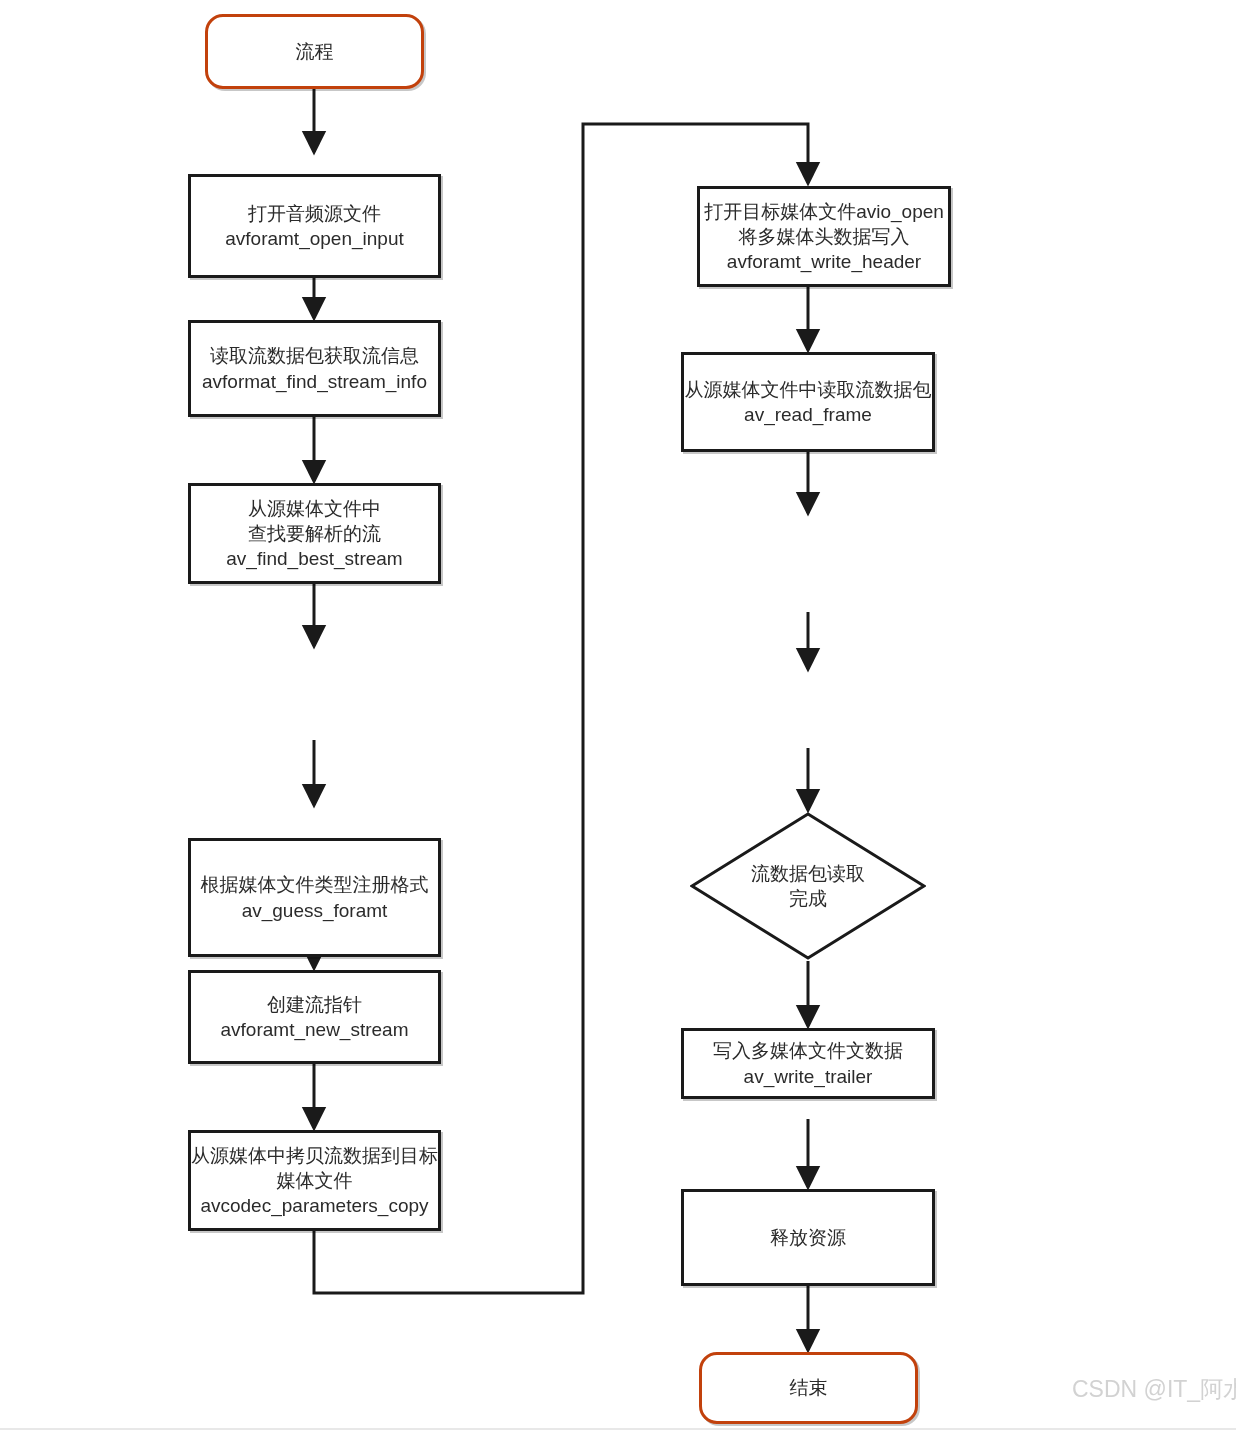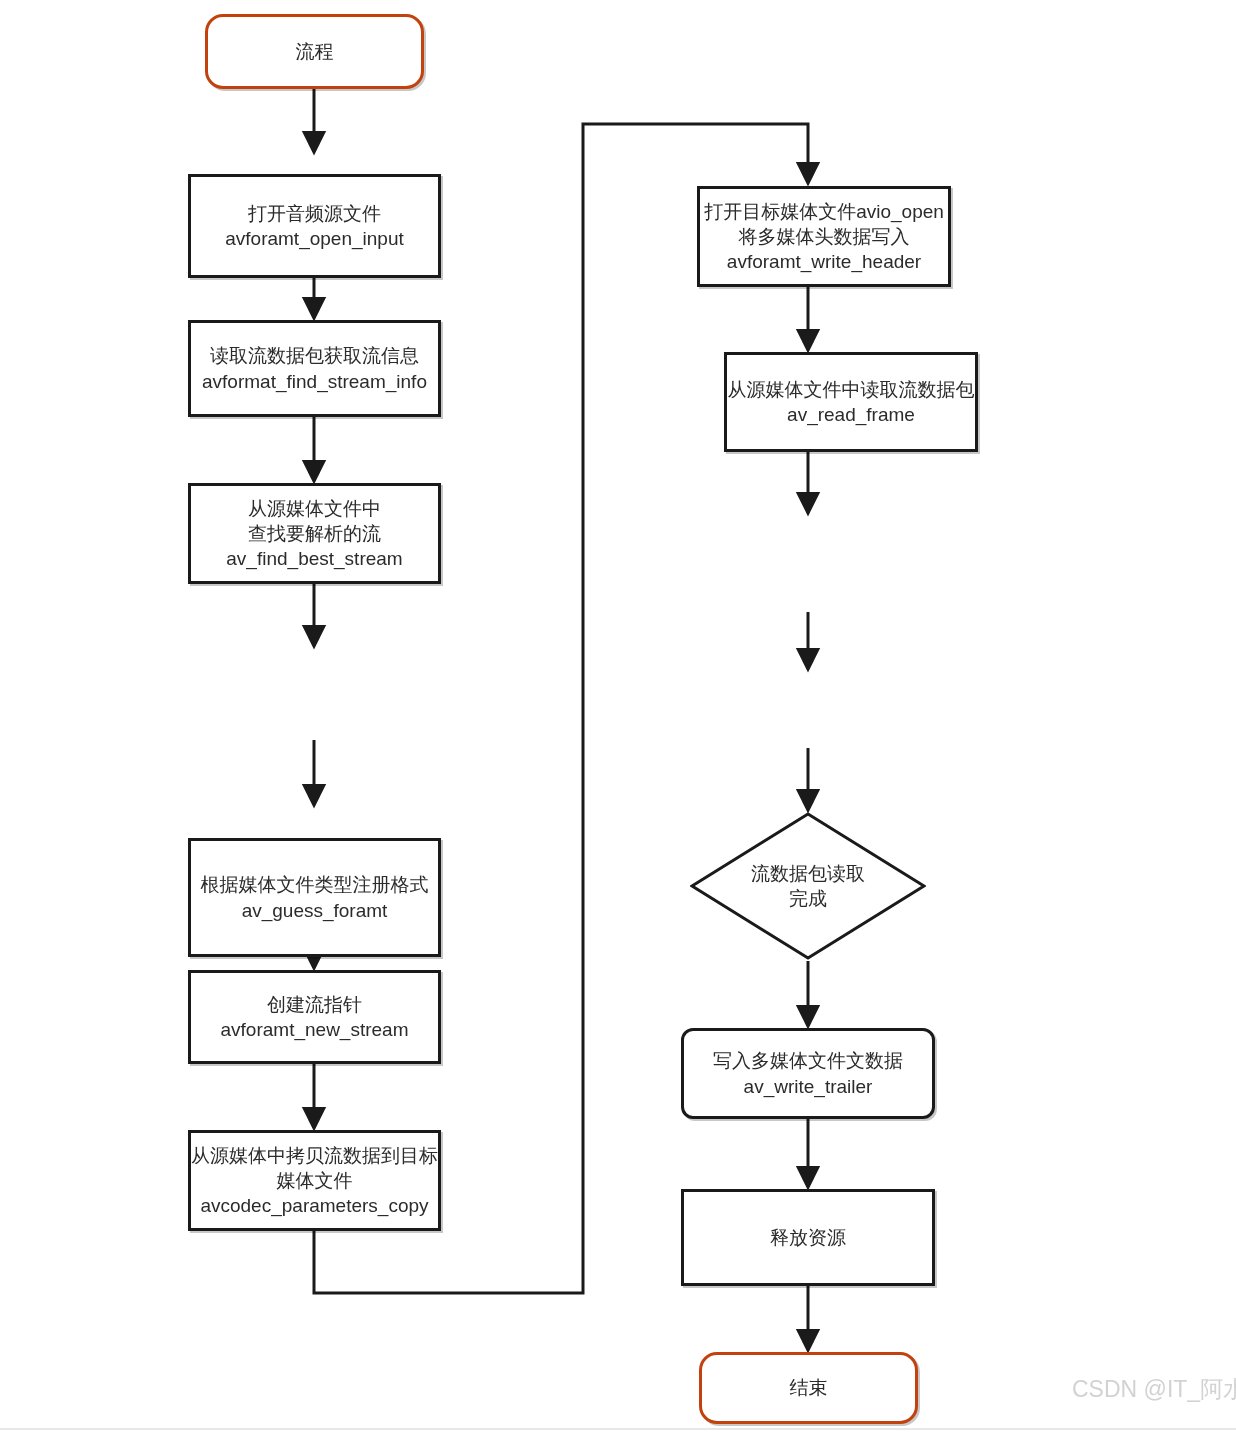--- a/index.html
+++ b/index.html
@@ -172,40 +172,40 @@
   </div>
 
   <div class="node process" style="left:681px; top:186px; width:254px; height:101px;margin-left:16px;">
     <span class="lines">
       <span class="ln">打开目标媒体文件avio_open</span>
       <span class="ln">将多媒体头数据写入</span>
       <span class="ln">avforamt_write_header</span>
     </span>
   </div>
 
-  <div class="node process" style="left:681px; top:352px; width:254px; height:100px;margin-left:43px;">
+  <div class="node process" style="left:681px; top:352px; width:254px; height:100px;">
     <span class="lines">
       <span class="ln">从源媒体文件中读取流数据包</span>
       <span class="ln">av_read_frame</span>
     </span>
   </div>
 
 
 
   <div class="node decision" style="left:690px; top:812px; width:236px; height:148px;">
     <svg class="dia" viewBox="0 0 236 148" preserveAspectRatio="none">
       <polygon points="118,2 234,74 118,146 2,74" fill="#ffffff" stroke="#1a1a1a" stroke-width="3"></polygon>
     </svg>
     <span class="lines">
       <span class="ln">流数据包读取</span>
       <span class="ln">完成</span>
     </span>
   </div>
 
-  <div class="node process" style="left:681px; top:1028px; width:254px; height:91px;border-radius:12px;">
+  <div class="node process" style="left:681px; top:1028px; width:254px; height:71px;">
     <span class="lines">
       <span class="ln">写入多媒体文件文数据</span>
       <span class="ln">av_write_trailer</span>
     </span>
   </div>
 
   <div class="node process" style="left:681px; top:1189px; width:254px; height:97px;font-family:Liberation Serif, serif;">
     <span class="lines">
       <span class="ln">释放资源</span>
     </span>

